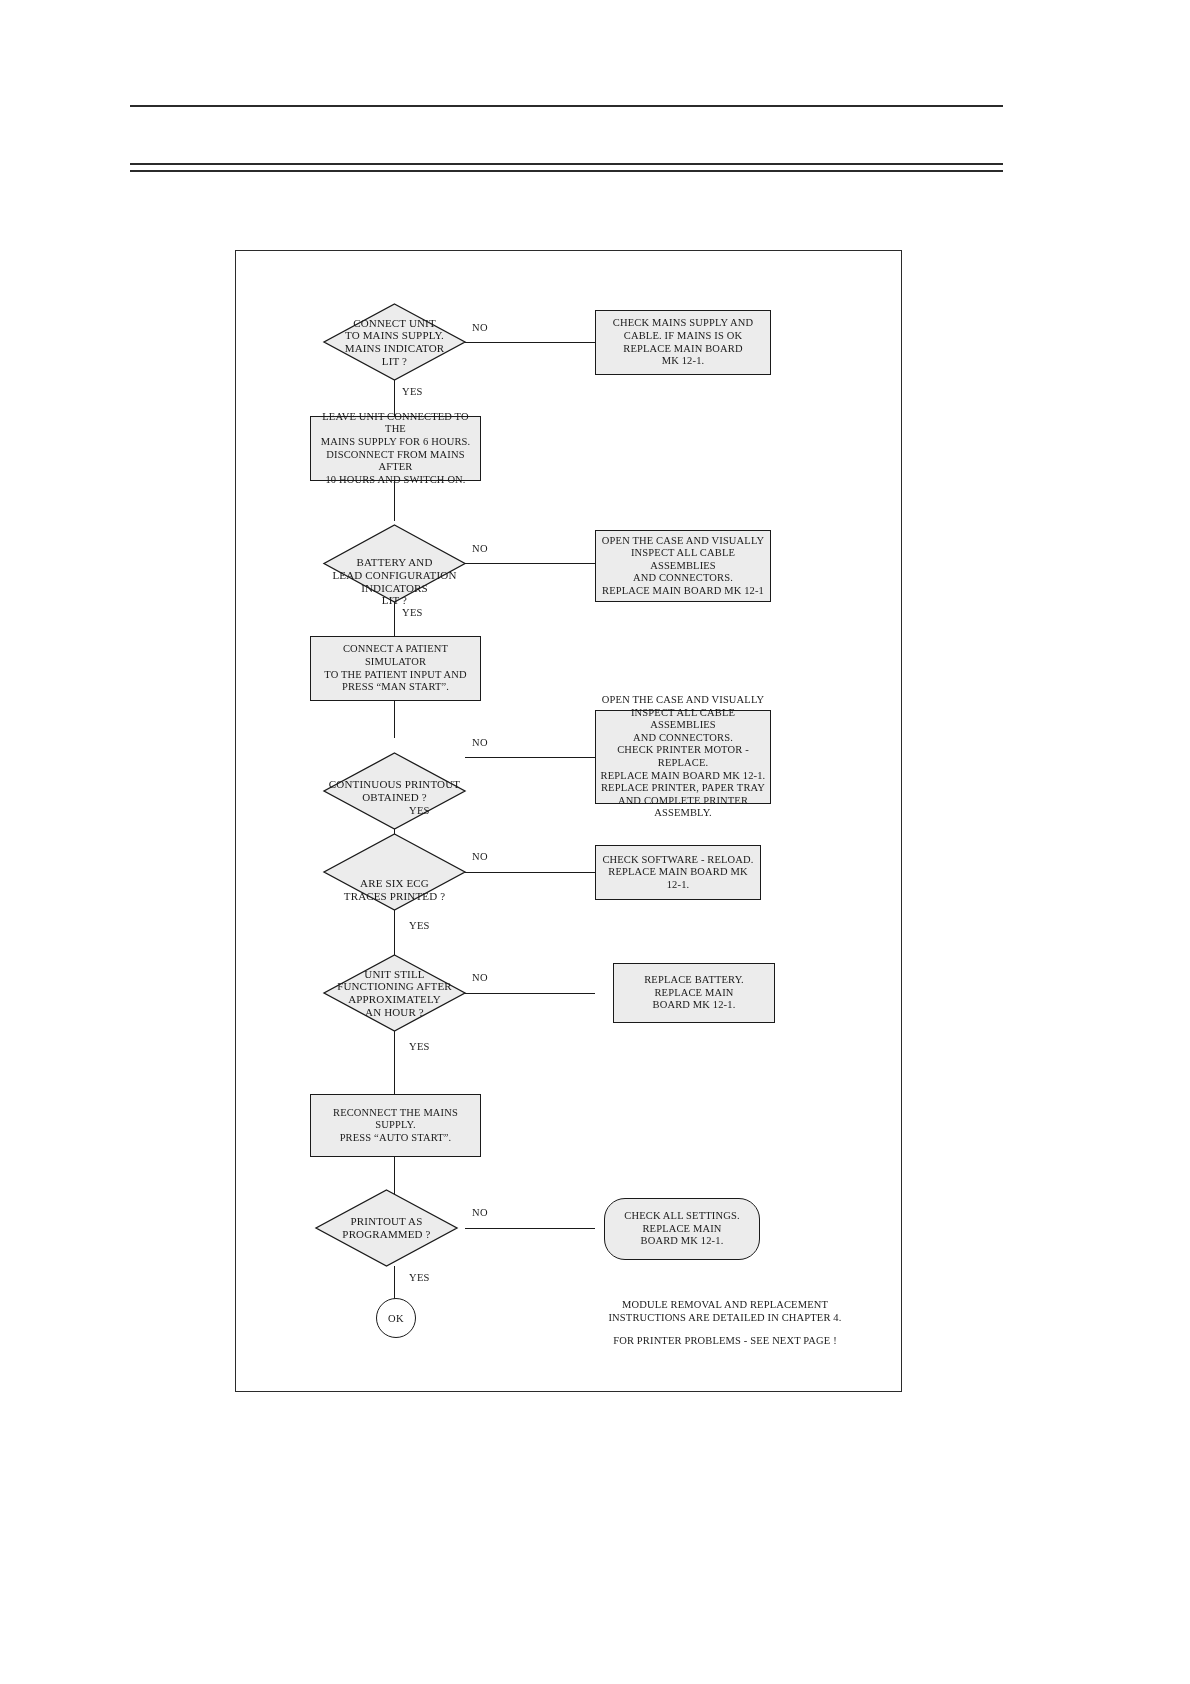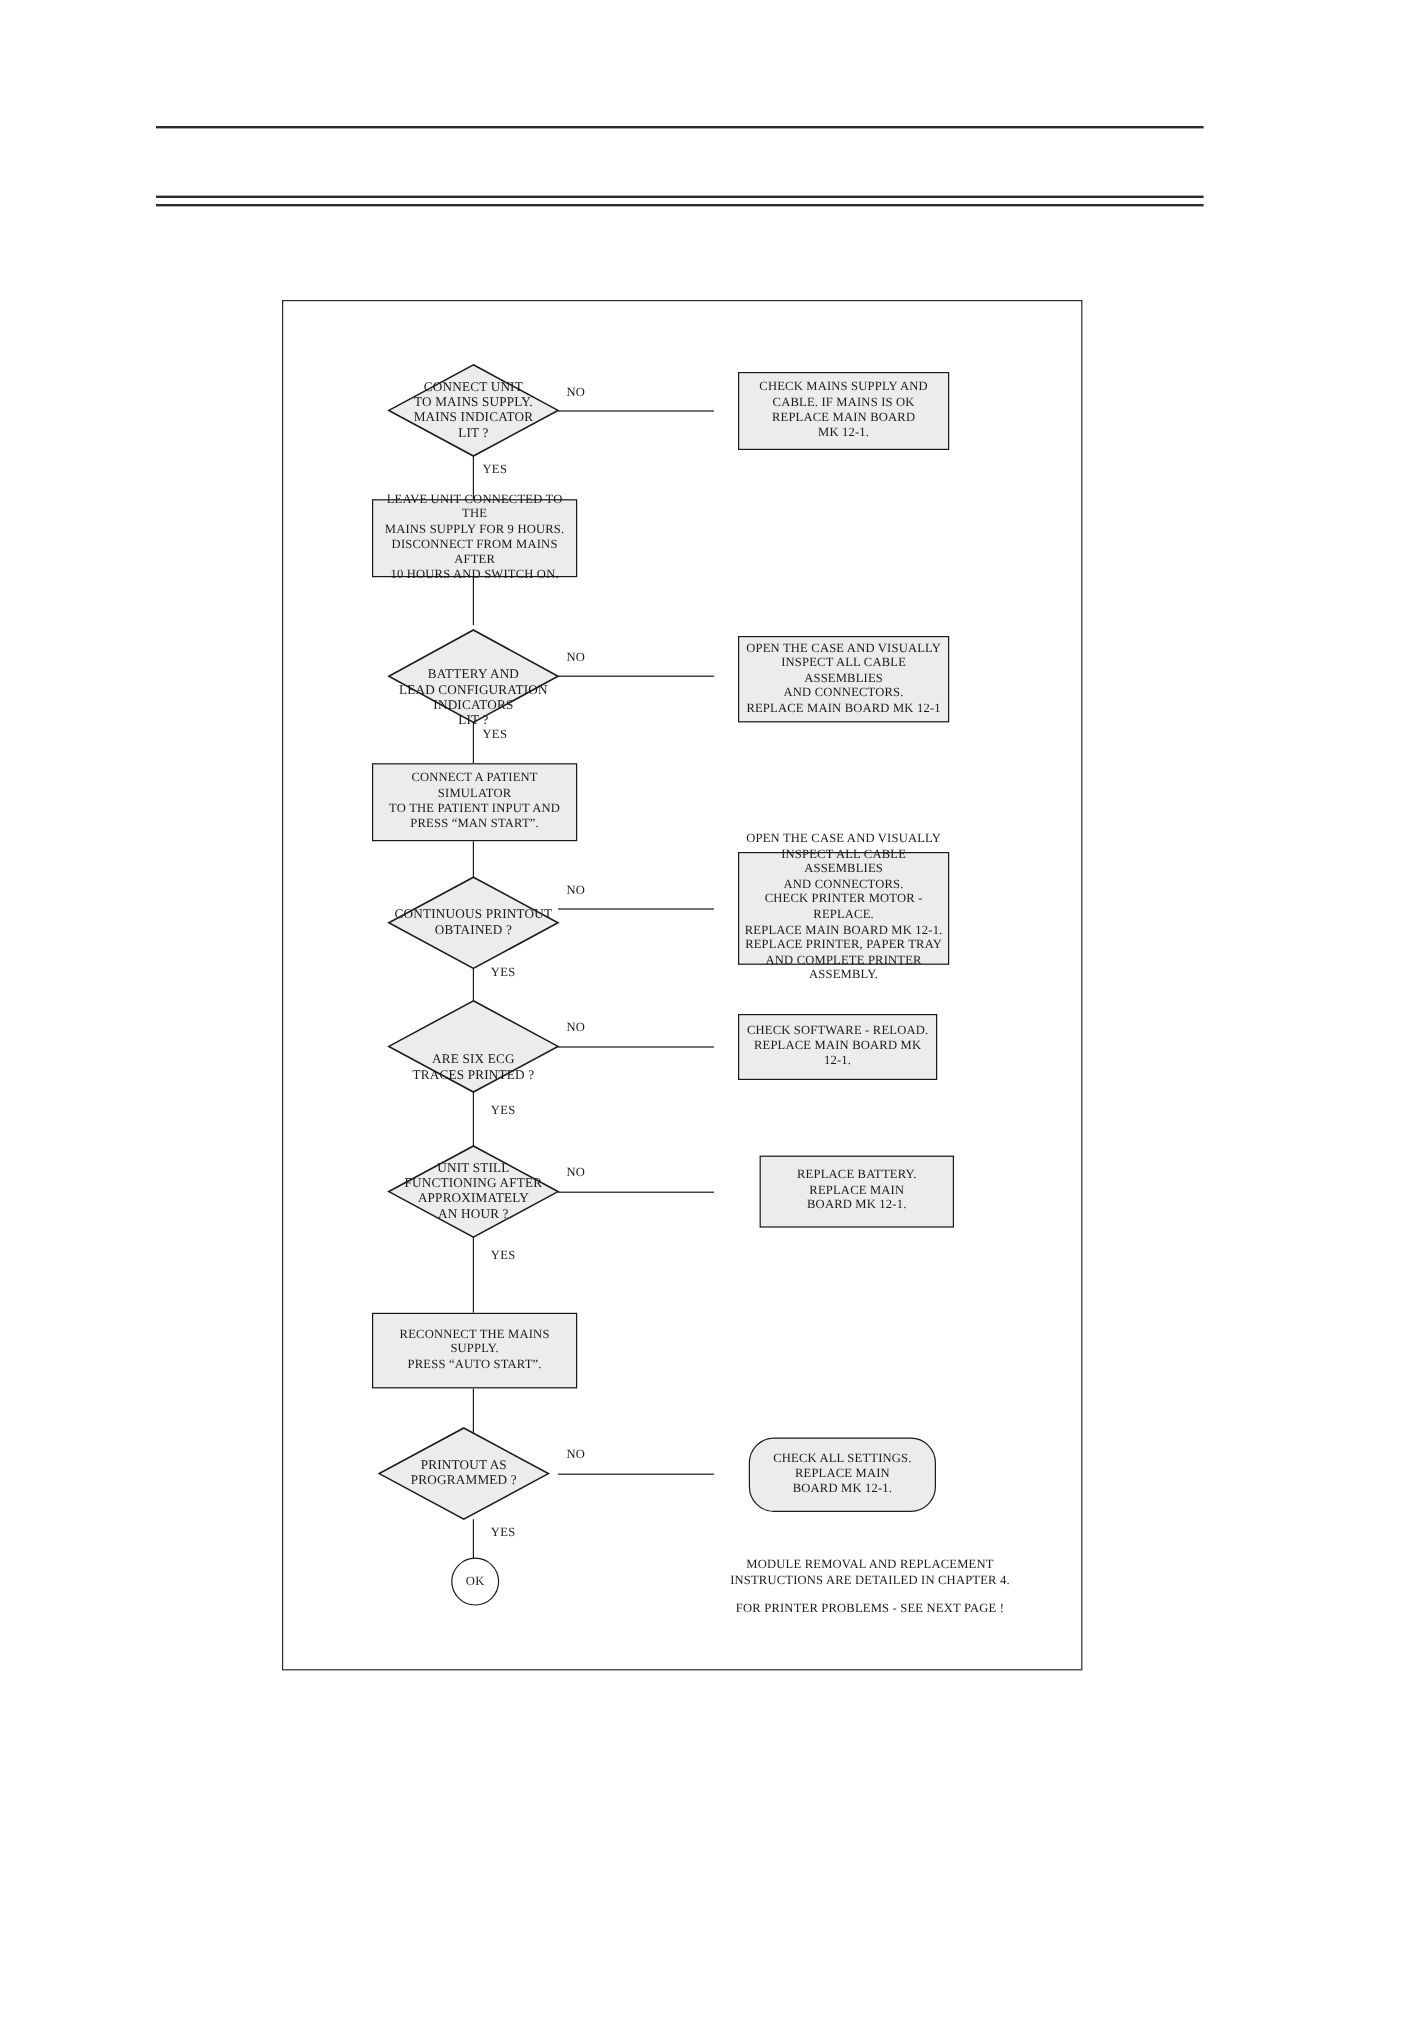--- a/index.html
+++ b/index.html
@@ -43,21 +43,20 @@
 
   .action{
     background:#ececec;
     border:1.3px solid #1a1a1a;
     display:flex;align-items:center;justify-content:center;
     text-align:center;
     font-size:10.5px;
     line-height:12.6px;
     letter-spacing:.15px;
     padding:2px 4px;
-    margin-left:20px;
   }
 
   .decision{
     display:flex;align-items:center;justify-content:center;
   }
   .decision svg{position:absolute;left:0;top:0;overflow:visible;}
   .decision .dtext{
     position:relative;
     text-align:center;
     font-size:11px;
@@ -156,21 +155,21 @@
 
 <div class="node action" style="left:595px;top:310px;width:176px;height:65px;white-space:pre-line;">CHECK MAINS SUPPLY AND
 CABLE. IF MAINS IS OK
 REPLACE  MAIN BOARD
 MK 12-1.</div>
 
 <div class="edge-label" style="left:472px;top:322px;">NO</div>
 <div class="edge-label" style="left:402px;top:386px;">YES</div>
 
 <div class="node proc" style="left:310px;top:416px;width:171px;height:65px;white-space:pre-line;">LEAVE UNIT CONNECTED TO THE
-MAINS SUPPLY FOR 9 HOURS.
+MAINS SUPPLY FOR 6 HOURS.
 DISCONNECT FROM MAINS AFTER
 10 HOURS AND SWITCH ON.</div>
 
 <div class="node decision" style="left:324px;top:525px;width:141px;height:77px;">
   <svg width="141" height="77" viewBox="0 0 141 77">
     <polygon points="70.5,0 141,38.5 70.5,77 0,38.5" fill="#ececec" stroke="#1a1a1a" stroke-width="1.3"></polygon>
   </svg>
   <div class="dtext" style="white-space:pre-line;margin-top:36px;">BATTERY AND
 LEAD CONFIGURATION
 INDICATORS
@@ -182,21 +181,21 @@
 AND CONNECTORS.
 REPLACE MAIN BOARD MK 12-1</div>
 
 <div class="edge-label" style="left:472px;top:543px;">NO</div>
 <div class="edge-label" style="left:402px;top:607px;">YES</div>
 
 <div class="node proc" style="left:310px;top:636px;width:171px;height:65px;white-space:pre-line;">CONNECT A PATIENT SIMULATOR
 TO THE PATIENT INPUT AND
 PRESS “MAN START”.</div>
 
-<div class="node decision" style="left:324px;top:731px;width:141px;height:76px;">
+<div class="node decision" style="left:324px;top:753px;width:141px;height:76px;">
   <svg width="141" height="76" viewBox="0 0 141 76">
     <polygon points="70.5,0 141,38 70.5,76 0,38" fill="#ececec" stroke="#1a1a1a" stroke-width="1.3"></polygon>
   </svg>
   <div class="dtext" style="white-space:pre-line;">CONTINUOUS PRINTOUT
 OBTAINED ?</div>
 </div>
 
 <div class="node action" style="left:595px;top:710px;width:176px;height:94px;white-space:pre-line;">OPEN THE CASE AND VISUALLY
 INSPECT ALL CABLE ASSEMBLIES
 AND CONNECTORS.

